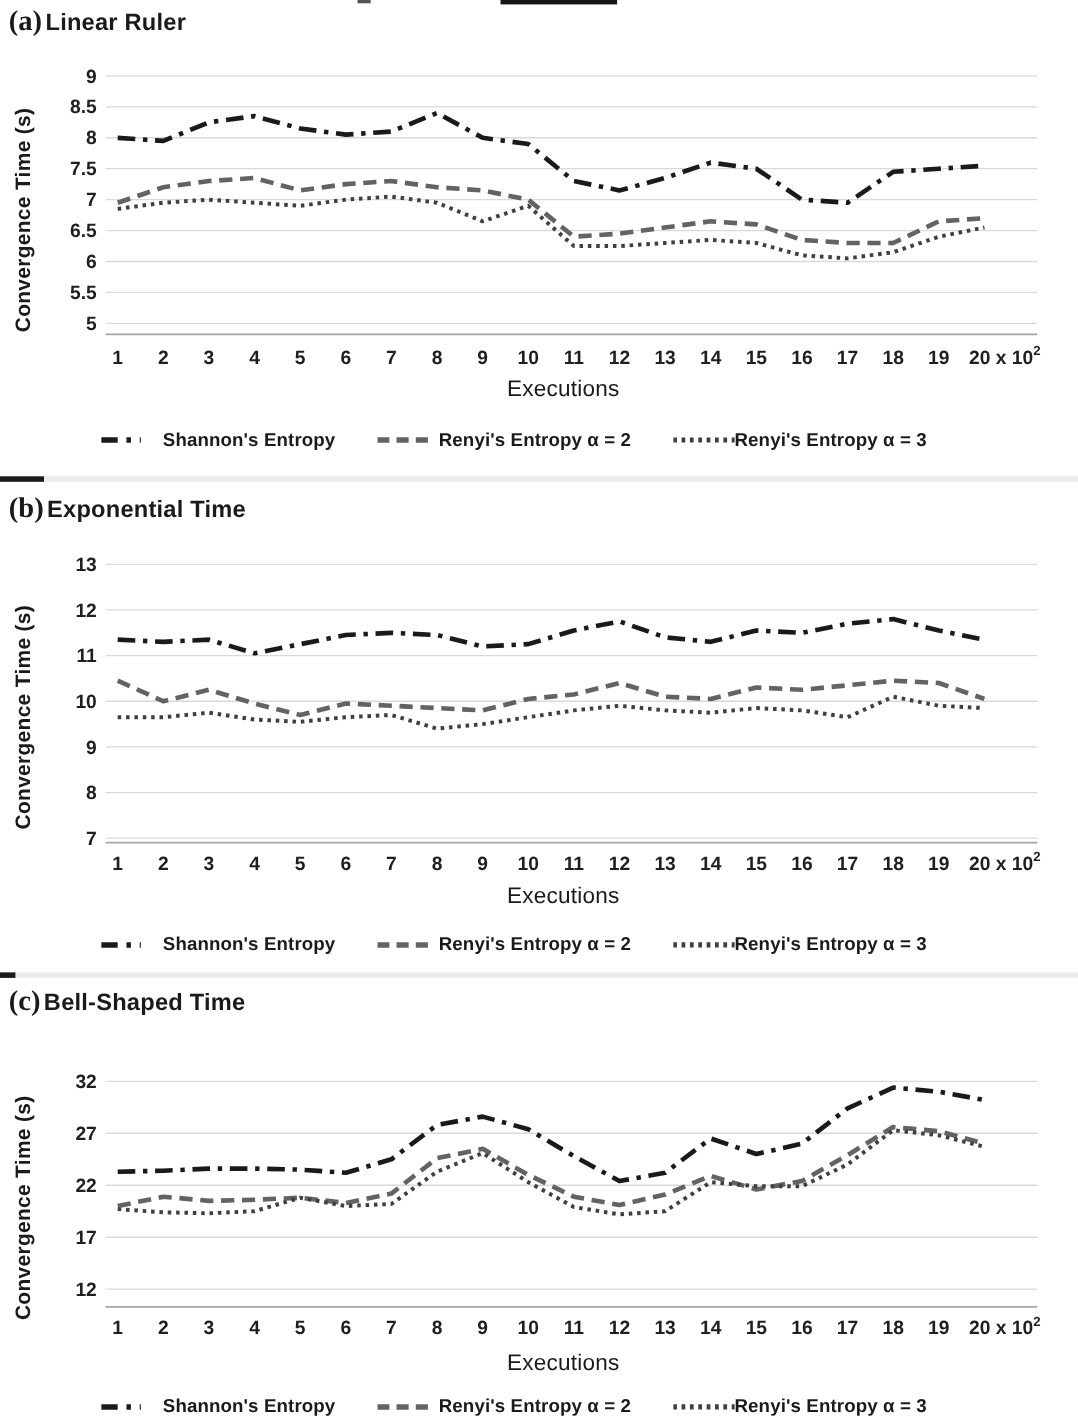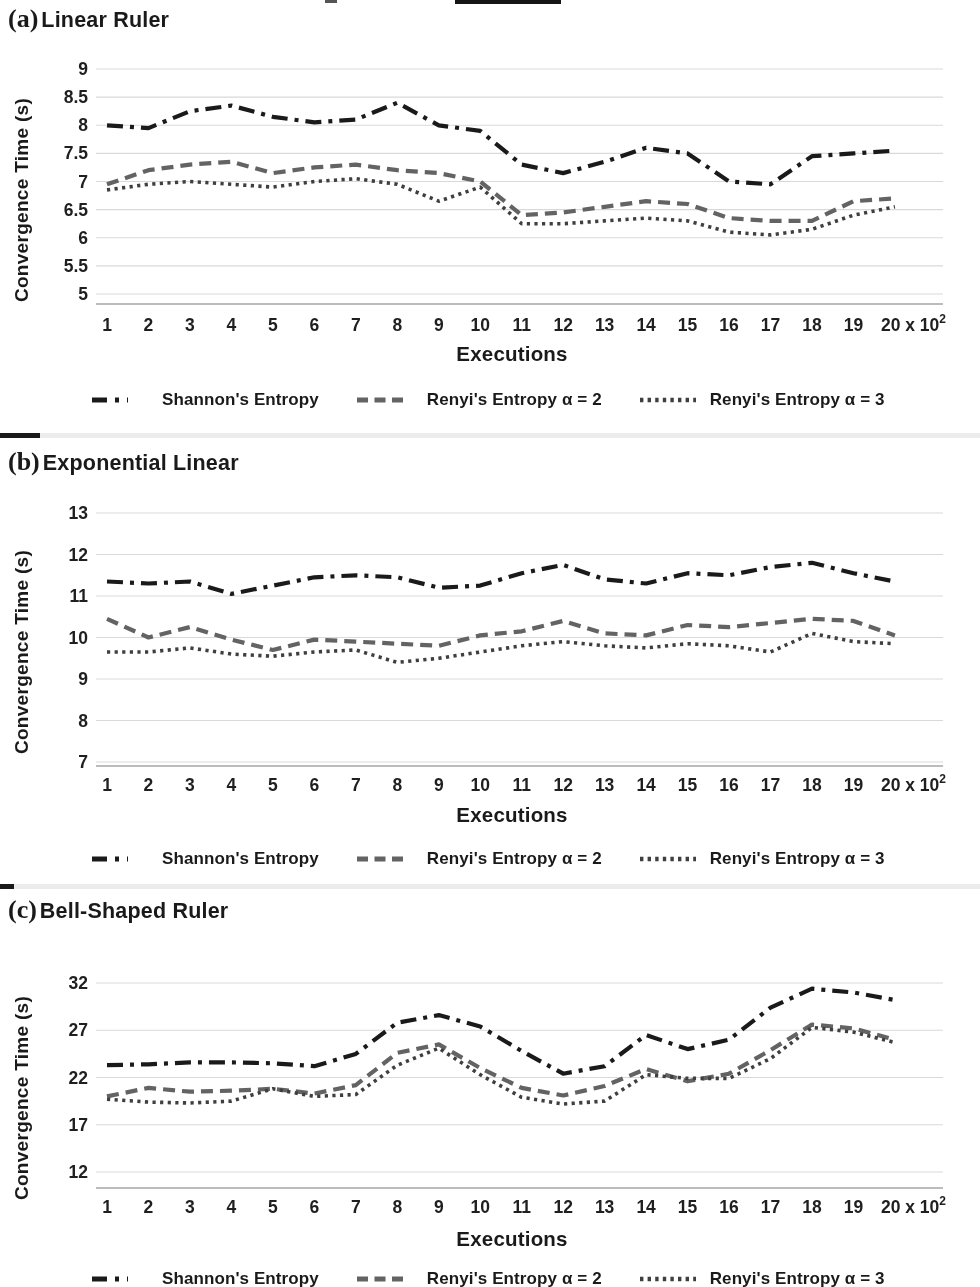--- a/index.html
+++ b/index.html
@@ -26,33 +26,33 @@
   .ylabel span{
     transform:rotate(-90deg);white-space:nowrap;
     font-weight:bold;font-size:19px;letter-spacing:.3px;
   }
   svg.chart{display:block;}
   .ytick,.xtick{
     font-family:"Liberation Sans",sans-serif;font-weight:bold;font-size:17.5px;fill:#1f1f1f;
   }
   .xlabel{
     padding-left:44px;text-align:center;height:30px;line-height:30px;
-    font-weight:bold;font-size:20.5px;letter-spacing:.2px;
+    font-weight:normal;font-size:20.5px;letter-spacing:.2px;
   }
   #panel-a .xlabel{margin-top:0;}
   #panel-b .xlabel{margin-top:2px;}
   #panel-c .xlabel{margin-top:4px;}
   .legend{
     height:34px;display:flex;align-items:center;
     padding-left:92px;gap:38px;
   }
   #panel-a .legend{margin-top:14px;}
   #panel-b .legend{margin-top:12px;}
   #panel-c .legend{margin-top:8px;}
-  .legend-item{display:flex;align-items:center;gap:14px;white-space:nowrap;}
+  .legend-item{display:flex;align-items:center;gap:0;white-space:nowrap;}
   .legend-item svg{display:block;}
   .legend-item .lg-label{font-weight:bold;font-size:17px;letter-spacing:.1px;}
   .rule{position:absolute;left:0;right:0;height:5px;background:#ececec;}
   #rule-a{top:433px;}
   #rule-b{top:884px;}
   .rule .cap{position:absolute;left:0;top:0;height:5px;background:#1a1a1a;}
   #rule-a .cap{width:40px;}
   #rule-b .cap{width:14px;}
   .top-frag{position:absolute;background:#151515;}
 </style>
@@ -139,21 +139,21 @@
   </div>
 </section>
 
 <div class="rule" id="rule-a">
     <div class="cap"></div>
   </div>
 
 <section class="panel" id="panel-b">
   <h2 class="panel-title">
     <span class="panel-letter">(b)</span>
-    <span class="panel-name">Exponential Linear</span>
+    <span class="panel-name">Exponential Time</span>
   </h2>
   <div class="chart-row">
     <div class="ylabel">
         <span>Convergence Time (s)</span>
       </div>
     <svg class="chart" width="936" height="293" viewBox="0 0 936 293">
         <line x1="52" x2="899" y1="8" y2="8" stroke="#d9d9d9" stroke-width="1.2"></line>
         <text x="44" y="14" text-anchor="end" class="ytick">13</text>
         <line x1="52" x2="899" y1="49.5" y2="49.5" stroke="#d9d9d9" stroke-width="1.2"></line>
         <text x="44" y="55.5" text-anchor="end" class="ytick">12</text>
@@ -216,21 +216,21 @@
   </div>
 </section>
 
 <div class="rule" id="rule-b">
     <div class="cap"></div>
   </div>
 
 <section class="panel" id="panel-c">
   <h2 class="panel-title">
     <span class="panel-letter">(c)</span>
-    <span class="panel-name">Bell-Shaped Ruler</span>
+    <span class="panel-name">Bell-Shaped Time</span>
   </h2>
   <div class="chart-row">
     <div class="ylabel">
         <span>Convergence Time (s)</span>
       </div>
     <svg class="chart" width="936" height="245" viewBox="0 0 936 245">
         <line x1="52" x2="899" y1="8" y2="8" stroke="#d9d9d9" stroke-width="1.2"></line>
         <text x="44" y="14" text-anchor="end" class="ytick">32</text>
         <line x1="52" x2="899" y1="55.25" y2="55.25" stroke="#d9d9d9" stroke-width="1.2"></line>
         <text x="44" y="61.25" text-anchor="end" class="ytick">27</text>

